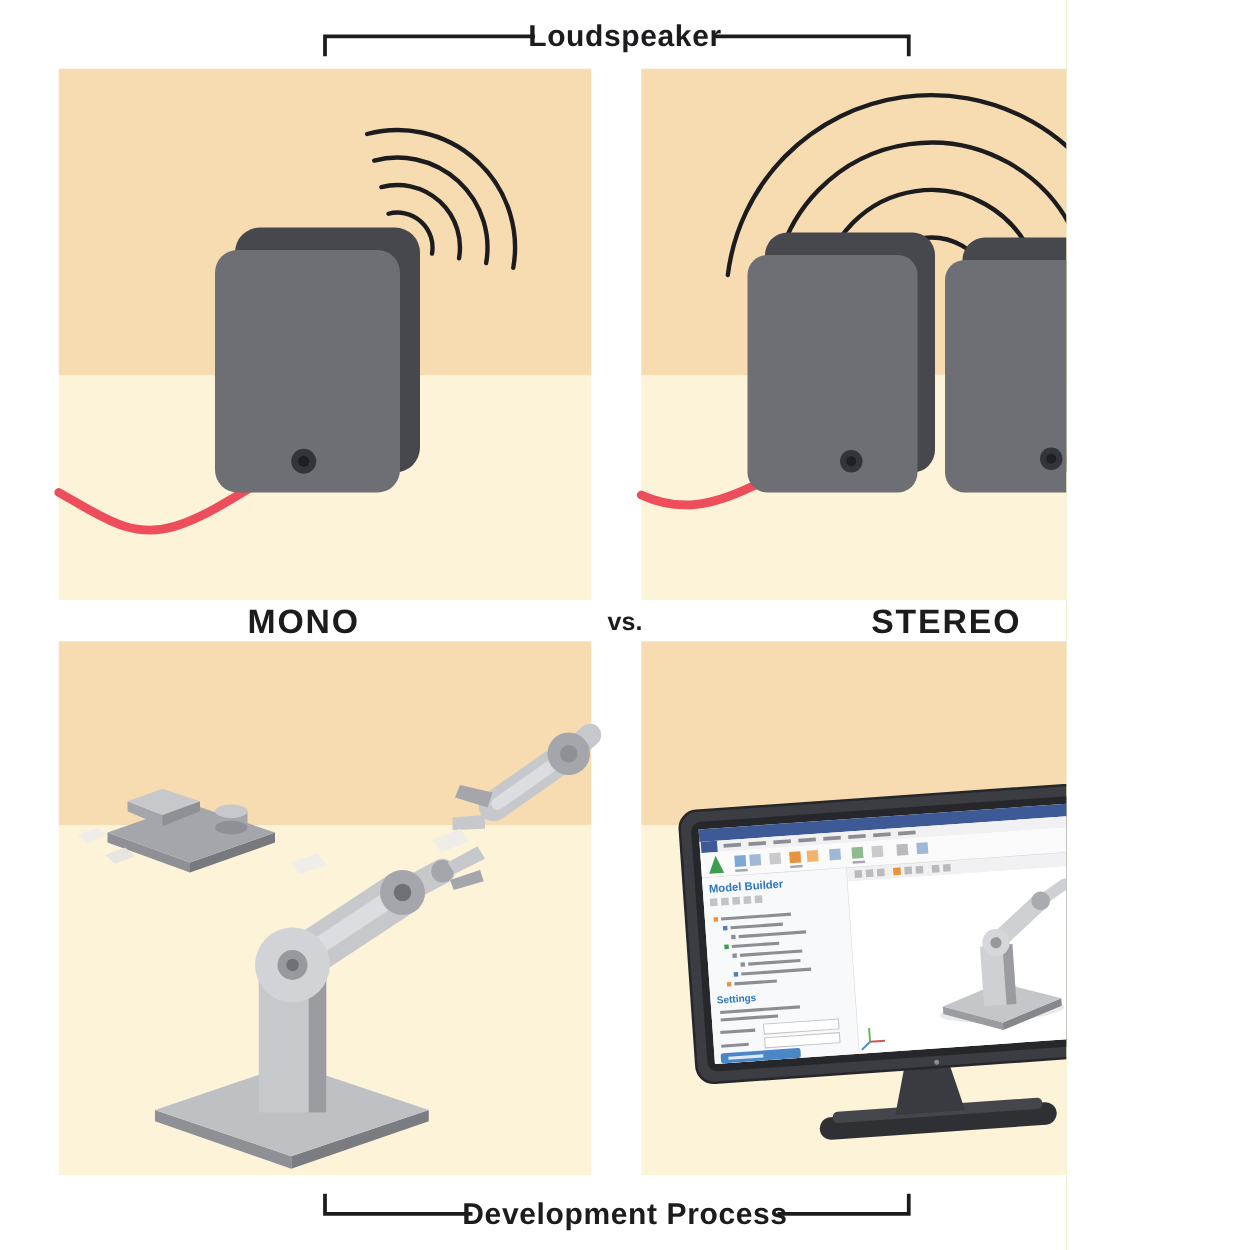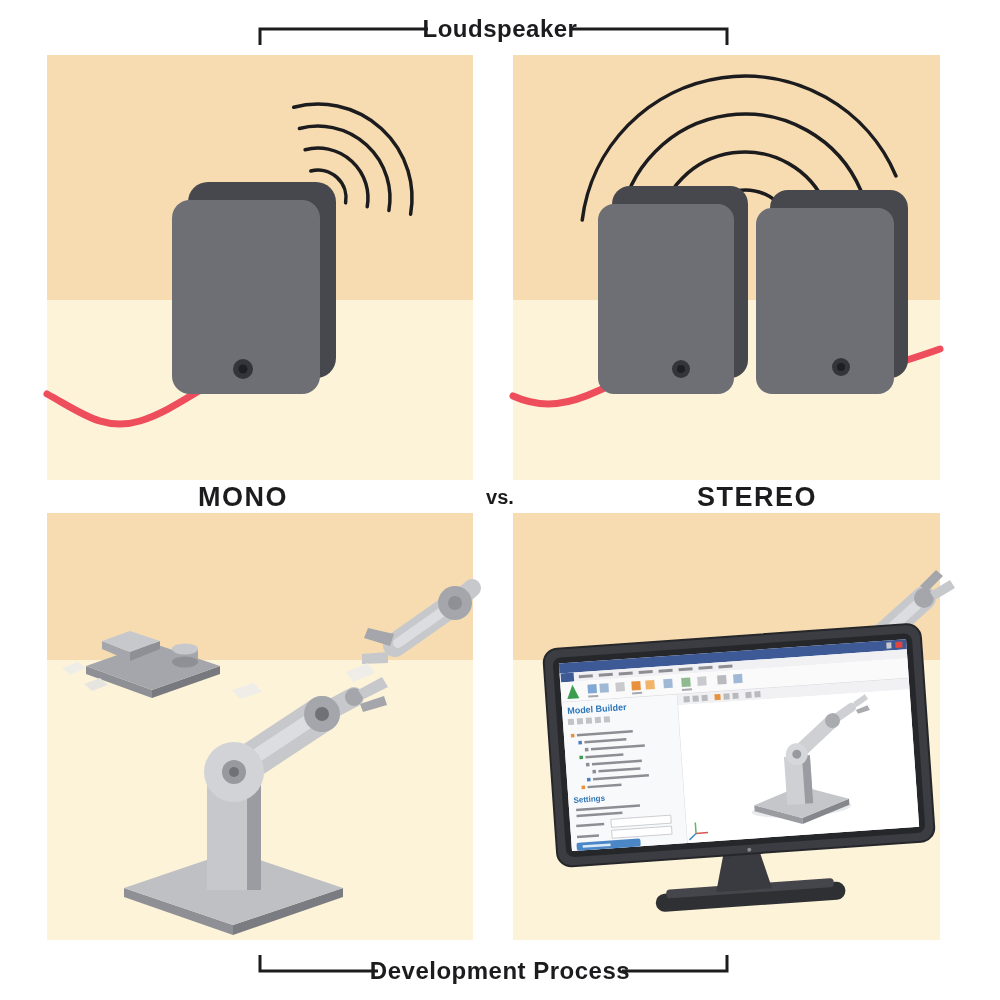--- a/index.html
+++ b/index.html
@@ -1,17 +1,17 @@
 <!DOCTYPE html>
 <html style="--ink: #1c1c1e; --panel-top: #f7dcb2; --panel-bot: #fdf3d9; --cable: #ee4d5c; --speaker: #6e6f75; --speaker-dark: #47484d; --metal-light: #c7c8cc; --metal-mid: #a4a6ab; --metal-dark: #8e9095; --monitor-frame: #3c3d42; --screen-heading: #2e77b8; --accent-orange: #e8923e; --button-blue: #4b87c6; --close-red: #e0473c; --logo-green: #3a9e4e; --titlebar-blue: #3e5a96;"><head>
 <meta charset="utf-8">
 <title>Loudspeaker — Development Process</title>
 <style>
   html,body{margin:0;padding:0;background:#ffffff;}
-  .stage{position:relative;width:1000px;height:1000px;background:#84cc16;overflow:hidden;}
+  .stage{position:relative;width:853px;height:1000px;background:#84cc16;overflow:hidden;}
   svg{display:block;}
   text{font-family:"Liberation Sans", sans-serif;}
   .bracket{stroke:var(--ink);stroke-width:3;fill:none;}
   .hdr{font-size:24px;font-weight:600;fill:var(--ink);letter-spacing:0.5px;}
   .big{font-size:27px;font-weight:800;fill:var(--ink);letter-spacing:1.5px;}
   .vs{font-size:20px;font-weight:700;fill:var(--ink);}
   .band-top{fill:var(--panel-top);}
   .band-bot{fill:var(--panel-bot);}
   .spk{fill:var(--speaker);}
   .spk-dark{fill:var(--speaker-dark);}

